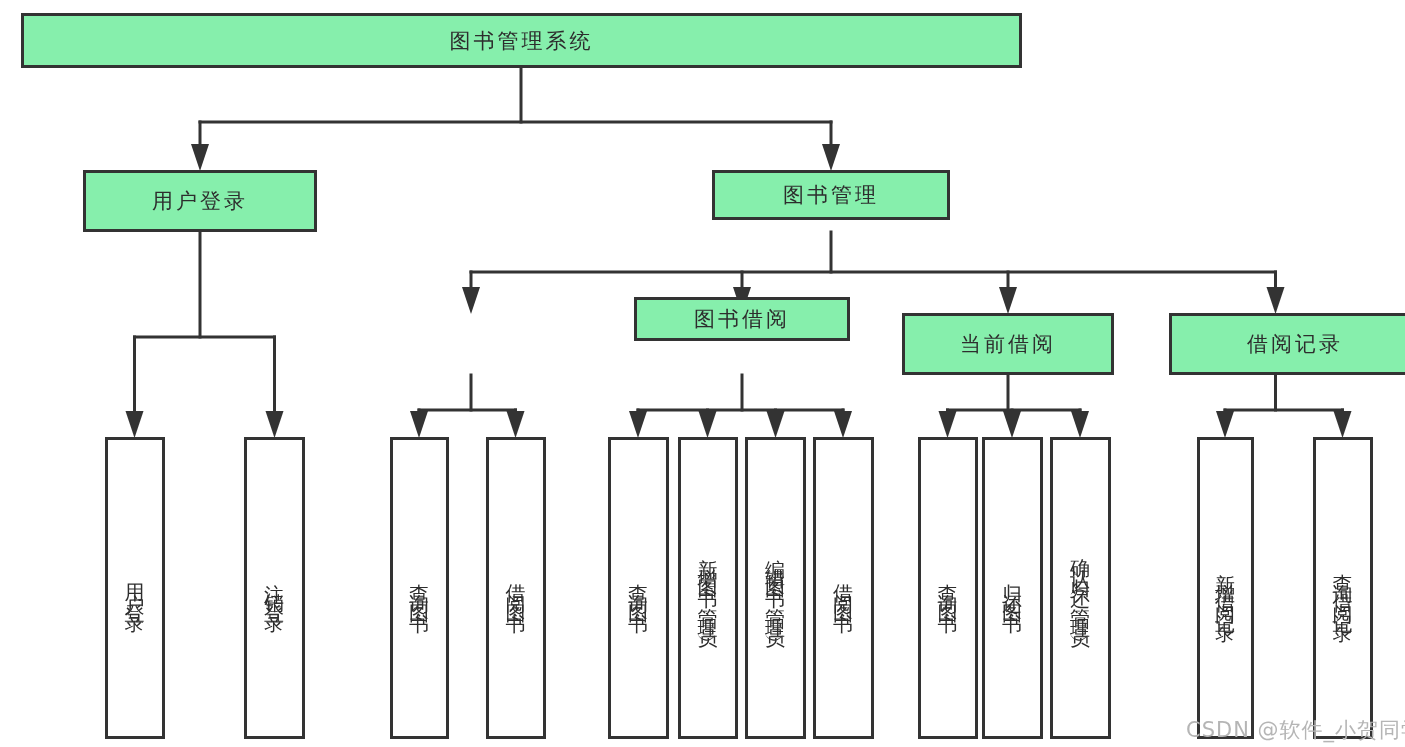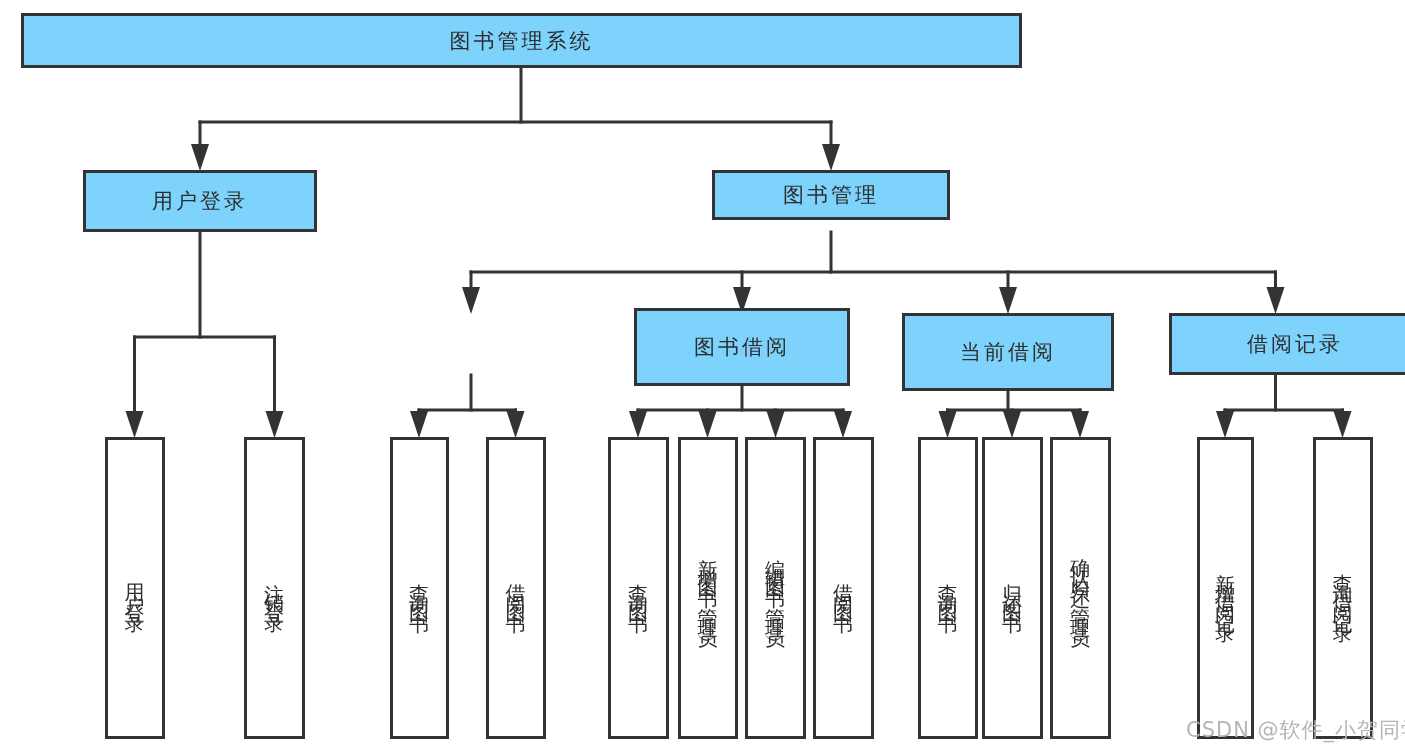--- a/index.html
+++ b/index.html
@@ -2,21 +2,21 @@
 <html><head>
 <meta charset="utf-8">
 <style>
   html,body{margin:0;padding:0;background:#ffffff;}
   .canvas{
     position:relative;width:1405px;height:747px;background:#ffffff;overflow:hidden;
     font-family:"DejaVu Sans","Liberation Sans",sans-serif;
   }
   .wires{position:absolute;left:0;top:0;width:1405px;height:747px;pointer-events:none;}
   .hbox{
-    position:absolute;background:#7dd3fc;border:3px solid #333333;box-sizing:border-box;
+    position:absolute;background:#86efac;border:3px solid #333333;box-sizing:border-box;
     display:flex;align-items:center;justify-content:center;
     font-size:21px;letter-spacing:3px;color:#2d2d2d;white-space:nowrap;
   }
   .vbox{
     position:absolute;top:437px;height:302px;background:#ffffff;border:3px solid #333333;
     box-sizing:border-box;display:flex;align-items:center;justify-content:center;
   }
   .vbox span{
     writing-mode:vertical-rl;text-orientation:mixed;
     font-size:20px;line-height:1;letter-spacing:10px;color:#2d2d2d;
@@ -86,22 +86,22 @@
         <line x1="1342.5" y1="410" x2="1342.5" y2="415"></line>
         <polygon points="1333.5,411 1351.5,411 1342.5,438" stroke="none"></polygon>
       </g>
   </svg>
 
   <div class="hbox" style="left:21px;top:13px;width:1001px;height:55px">图书管理系统</div>
 
   <div class="hbox" style="left:83px;top:170px;width:234px;height:62px">用户登录</div>
   <div class="hbox" style="left:712px;top:170px;width:238px;height:50px">图书管理</div>
 
-  <div class="hbox" style="left:634px;top:308px;width:216px;height:78px">图书借阅</div>
-  <div class="hbox" style="left:902px;top:313px;width:212px;height:78px">当前借阅</div>
+  <div class="hbox" style="left:634px;top:297px;width:216px;height:44px">图书借阅</div>
+  <div class="hbox" style="left:902px;top:313px;width:212px;height:62px">当前借阅</div>
   <div class="hbox" style="left:1169px;top:313px;width:252px;height:62px">借阅记录</div>
 
   <div class="vbox" style="left:105px;width:60px">
     <span>用户登录</span>
     </div>
   <div class="vbox" style="left:244px;width:61px">
     <span>注销登录</span>
     </div>
 
   <div class="vbox" style="left:390px;width:59px">

